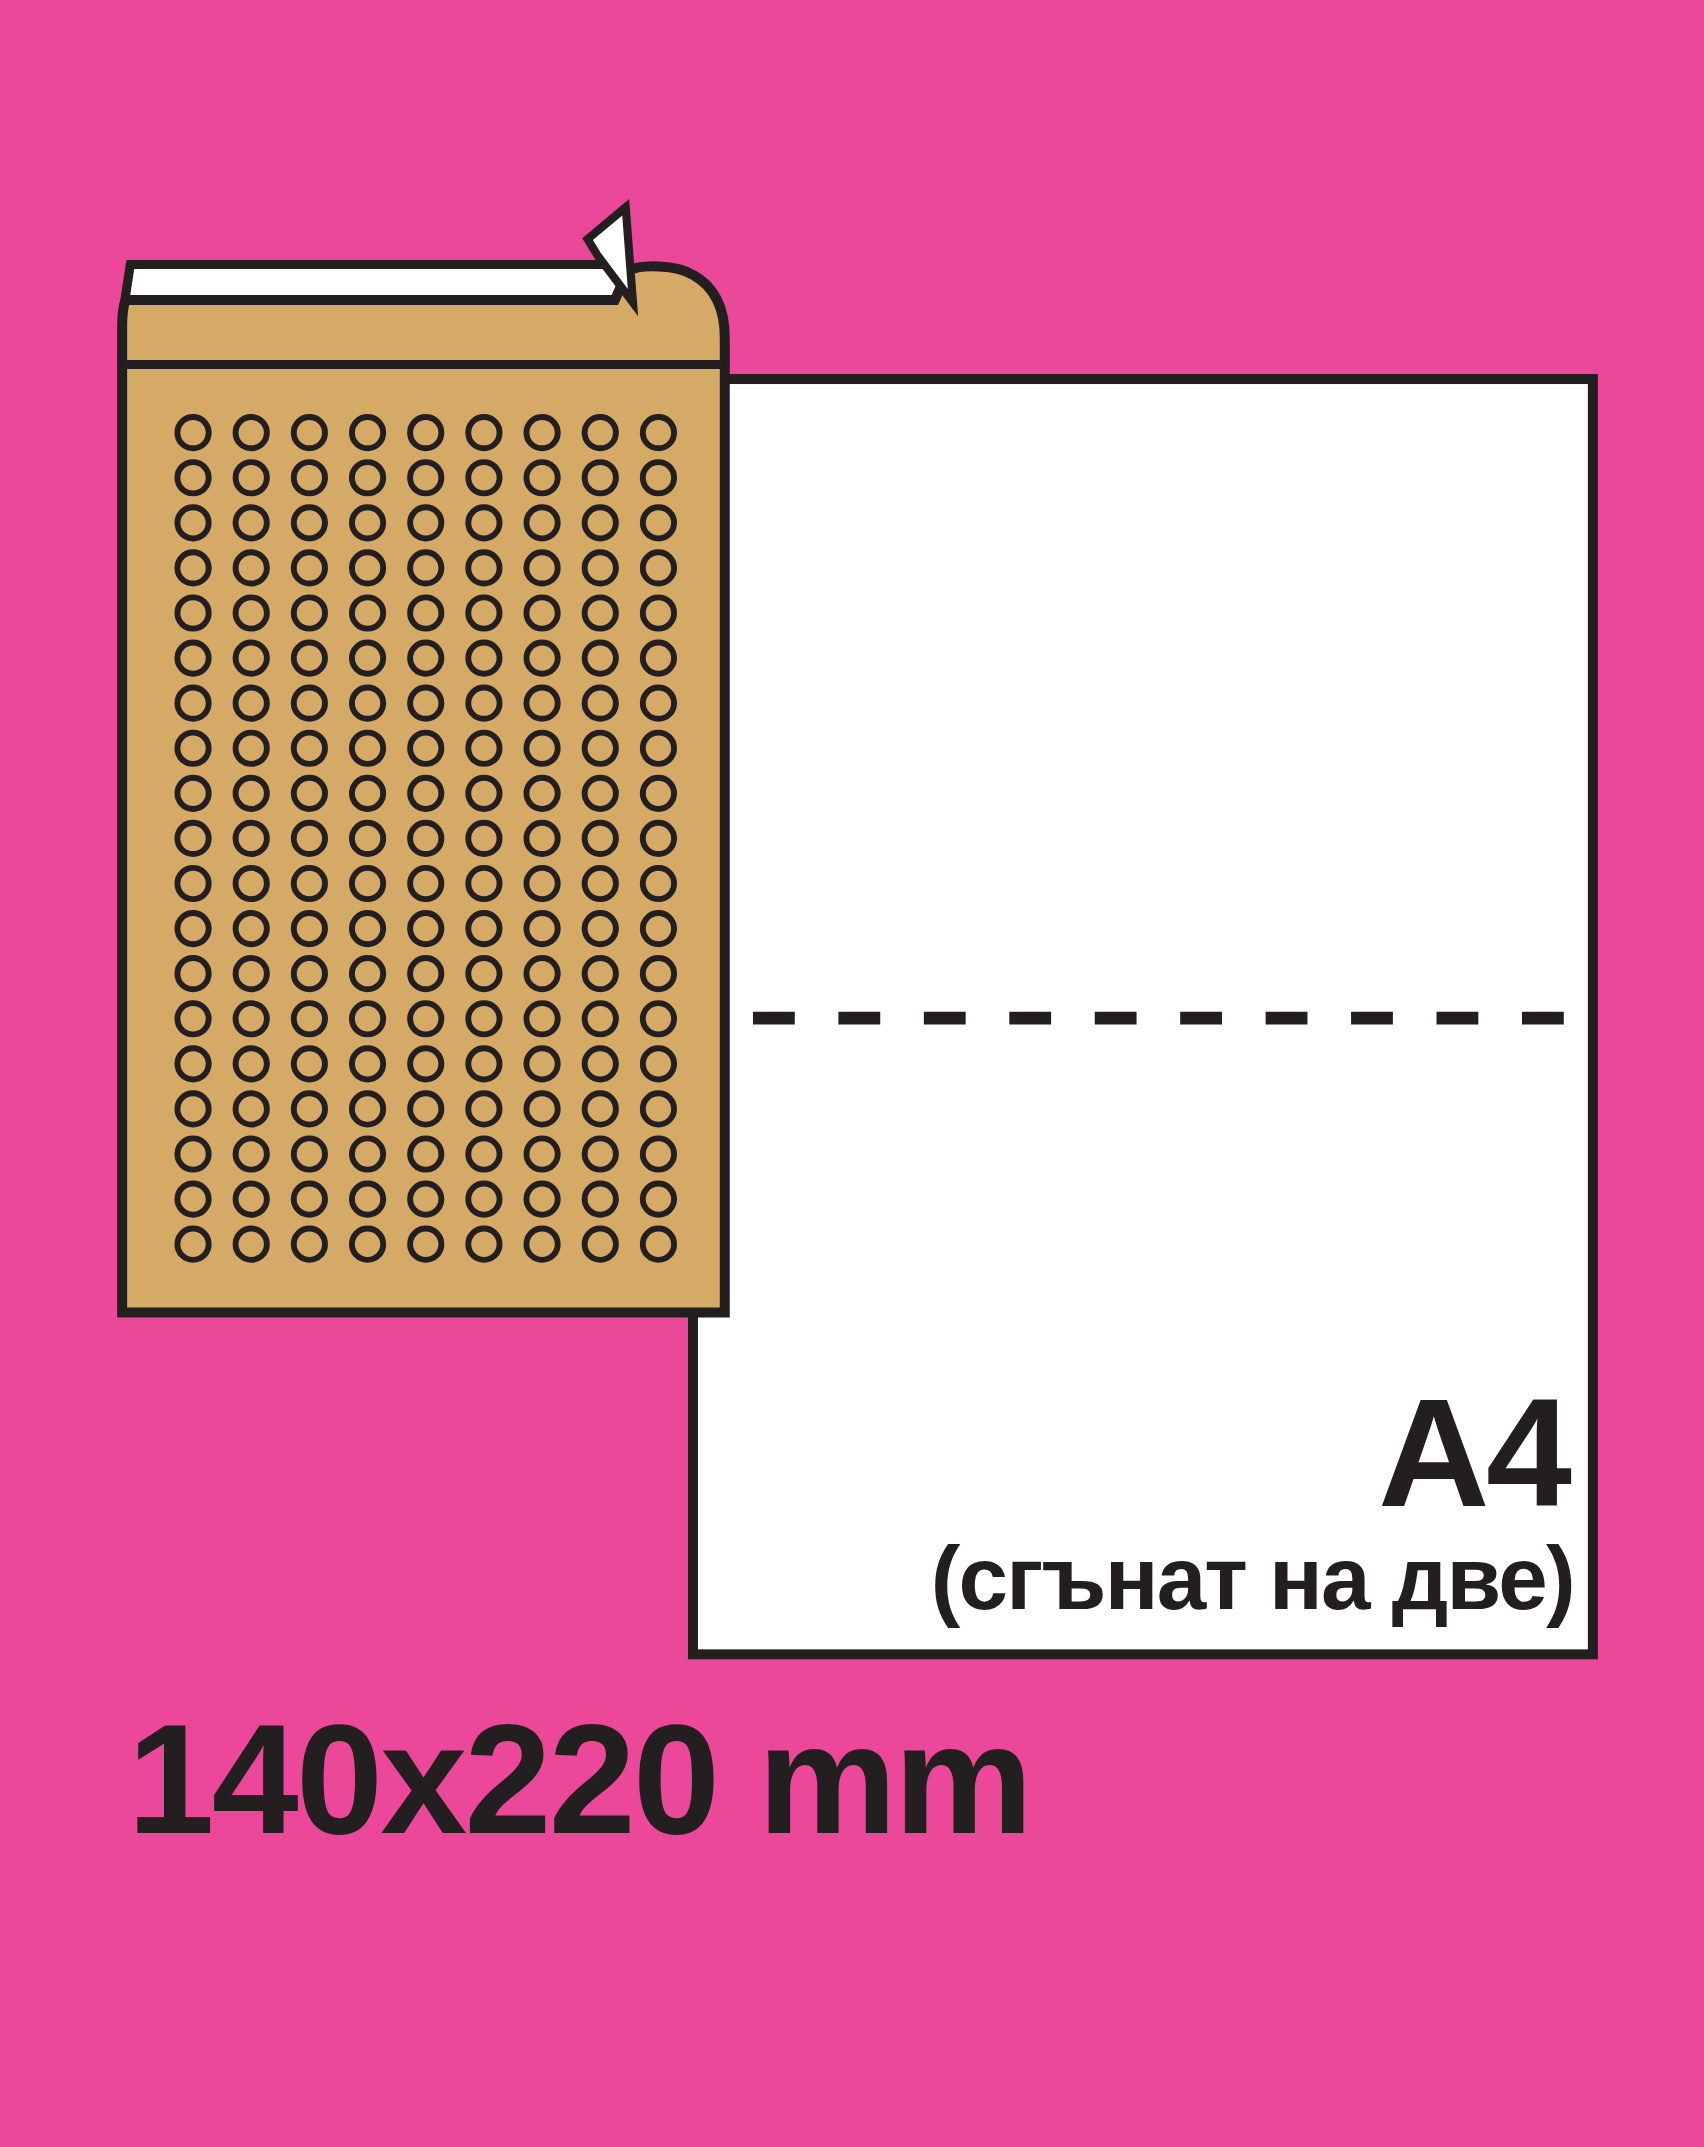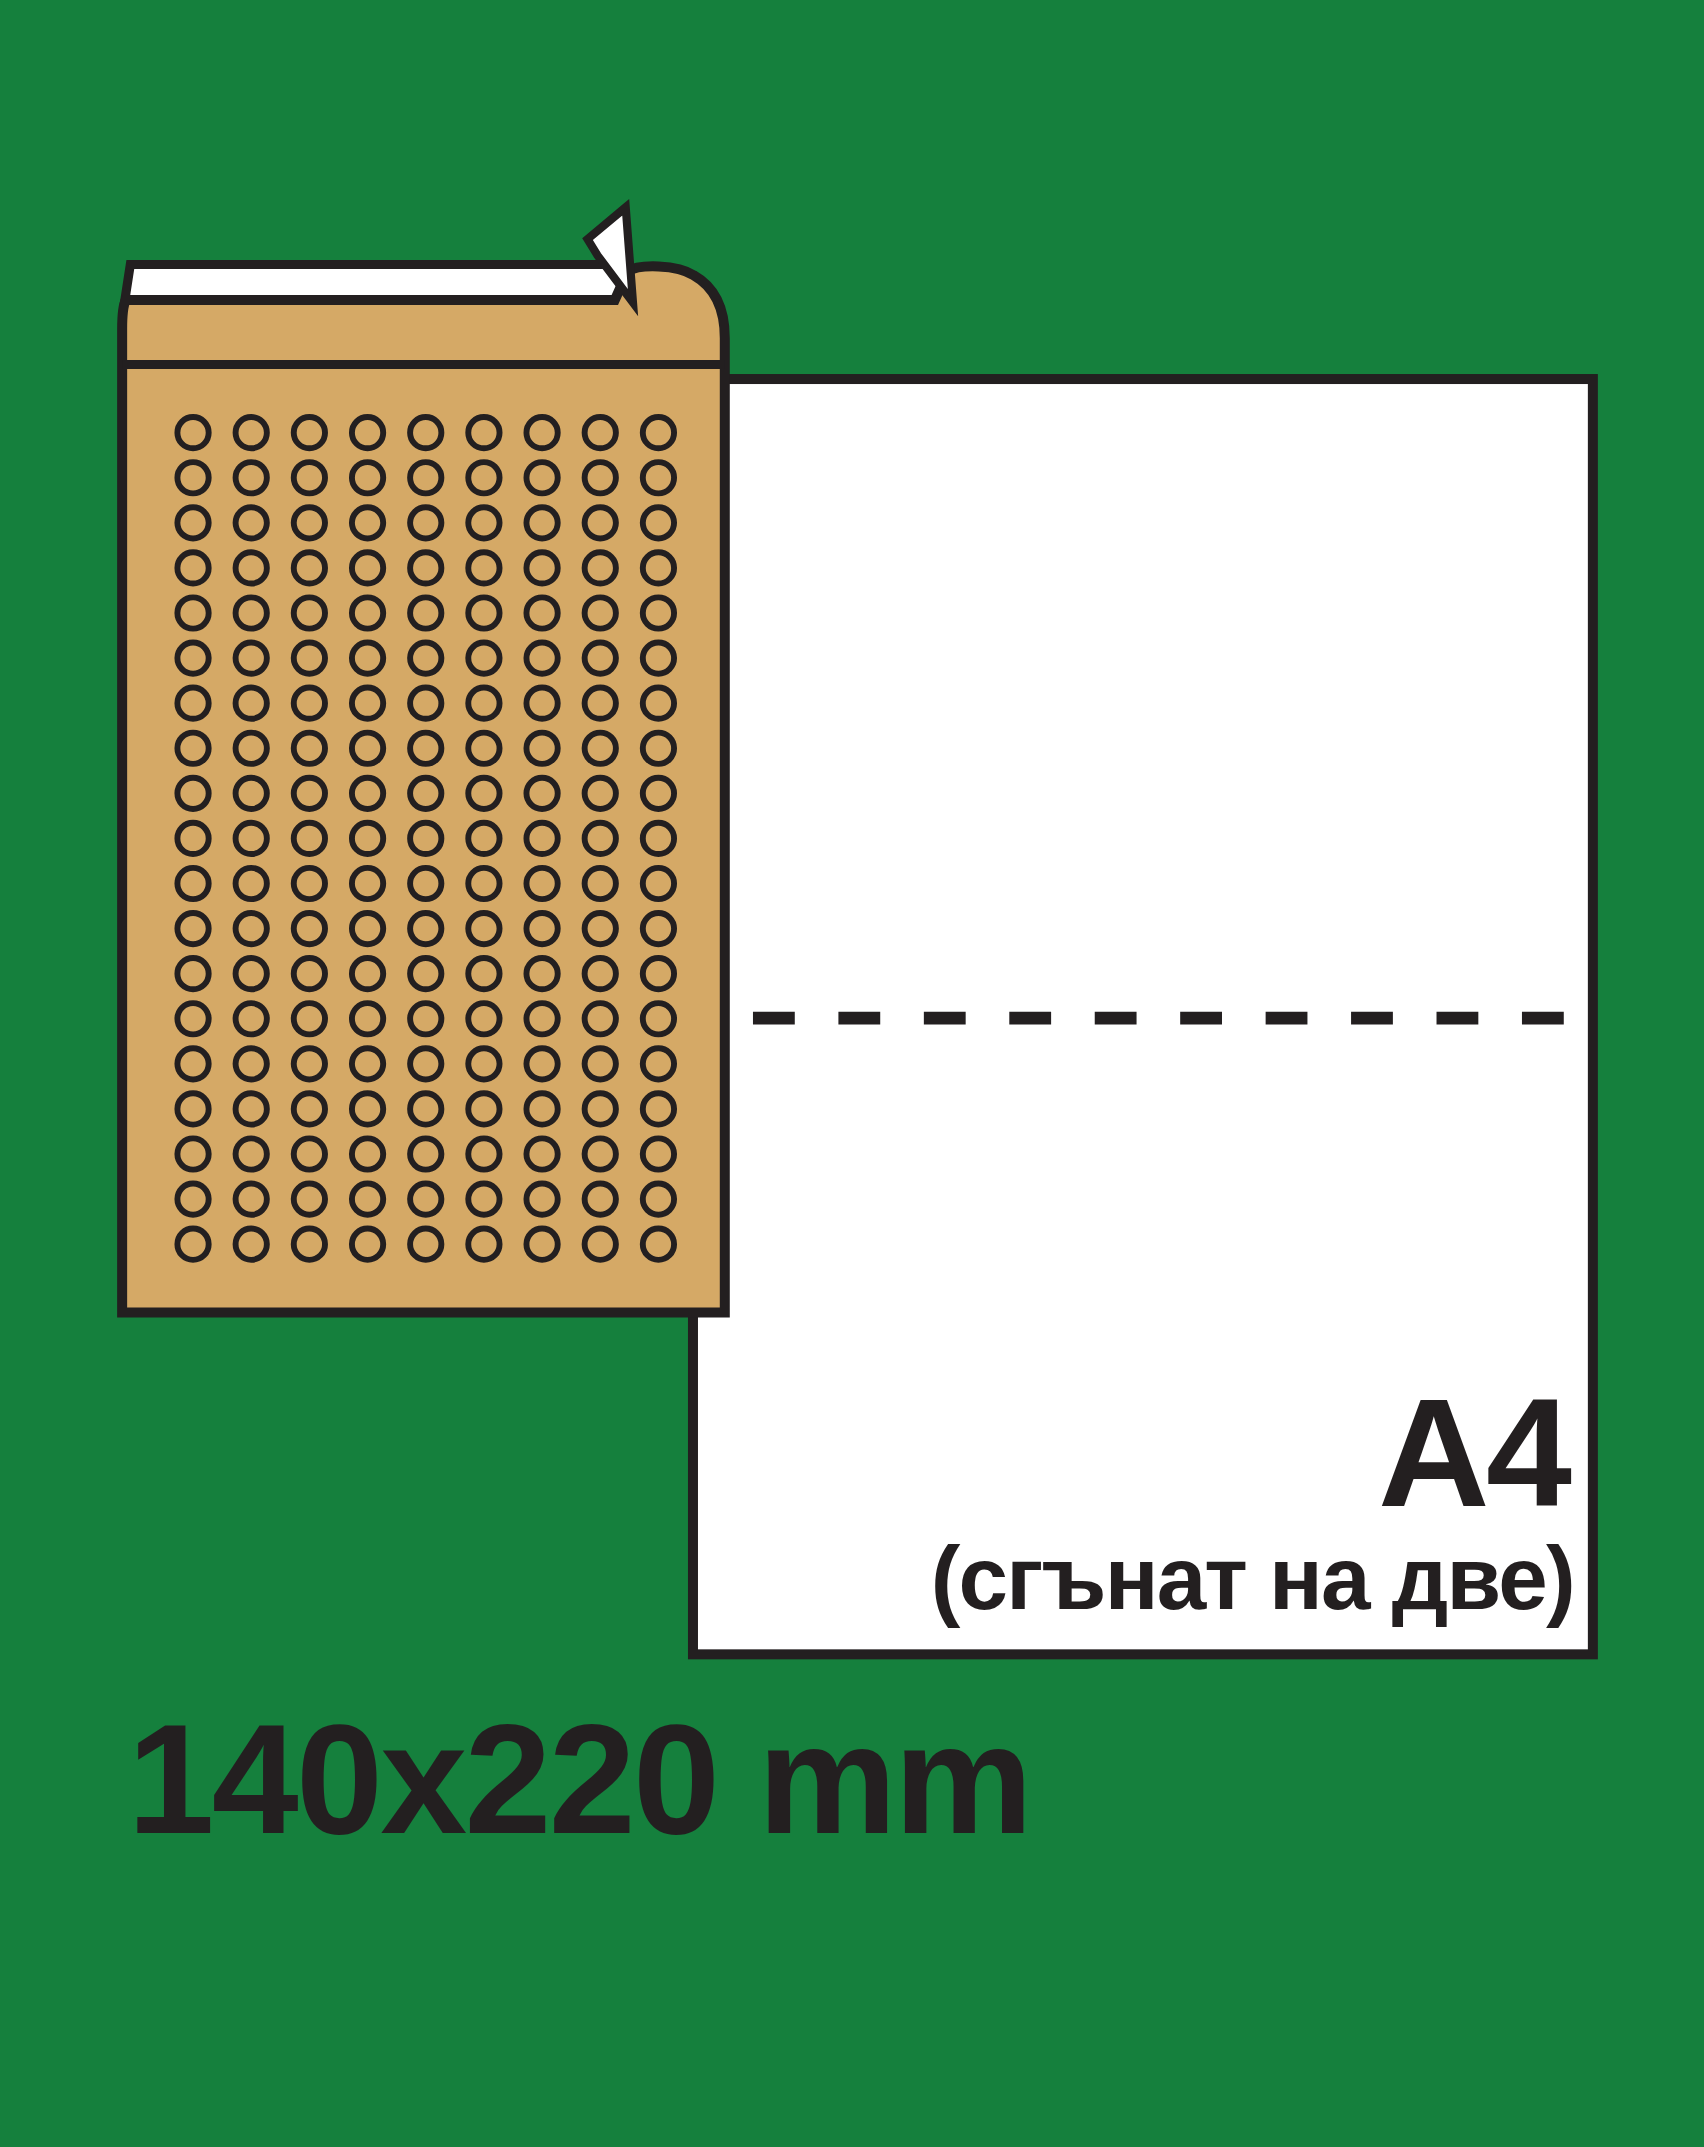--- a/index.html
+++ b/index.html
@@ -4,21 +4,21 @@
 <style>
   html, body {
     margin: 0;
     padding: 0;
     background: #ffffff;
   }
   .canvas {
     position: relative;
     width: 1705px;
     height: 2147px;
-    background: #15803d;
+    background: #ec4899;
     overflow: hidden;
     font-family: "Liberation Sans", sans-serif;
   }
   svg.scene {
     position: absolute;
     left: 0;
     top: 0;
     width: 100%;
     height: 100%;
     display: block;

